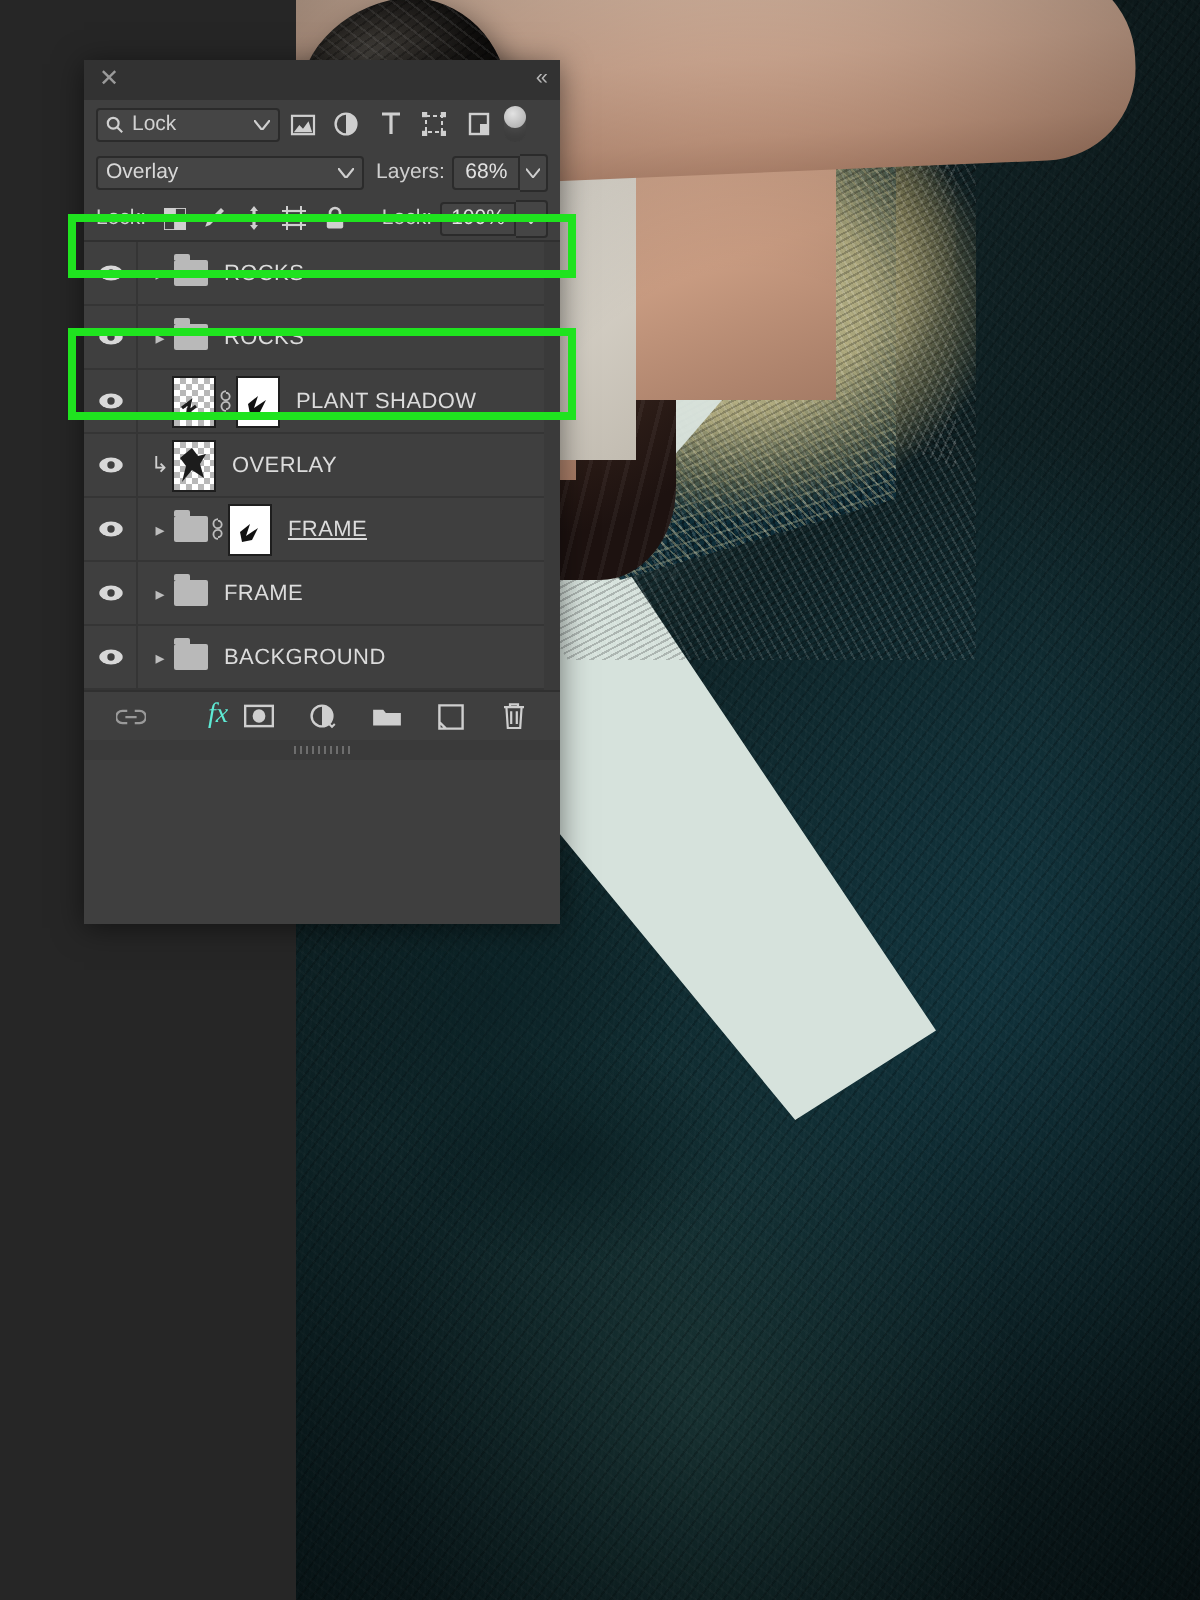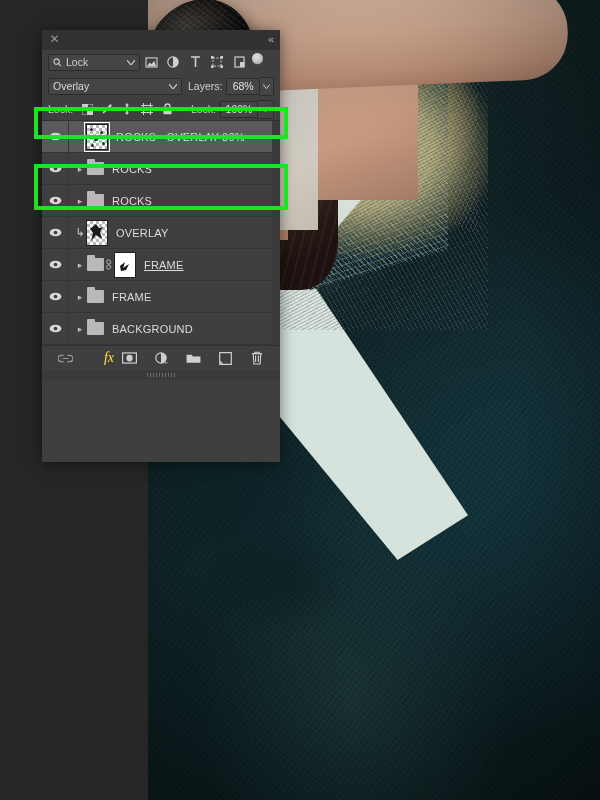--- a/index.html
+++ b/index.html
@@ -404,39 +404,20 @@
     <span class="filllabel">Lock:</span>
     <div class="numbox">100%</div>
     <div class="numstep">
       <svg width="7" height="5" viewBox="0 0 8 5">
           <path d="M0 0 L4 5 L8 0" fill="none" stroke="#cfcfcf" stroke-width="1.1"></path>
         </svg>
     </div>
   </div>
 
   <div class="layerlist" id="layerlist">
-      <div class="lrow sel">
-        <div class="eye">
-          <svg width="13" height="9" viewBox="0 0 14 9">
-            <ellipse cx="7" cy="4.5" rx="6.3" ry="4" fill="#d8d8d8"></ellipse>
-            <circle cx="7" cy="4.5" r="2" fill="#3f3f3f"></circle>
-          </svg>
-        </div>
-        <div class="rowsep"></div>
-        <div style="width:6px"></div>
-        <div style="width:12px"></div>
-        <div class="thumb check sel-out">
-          <span class="speck" style="left:3px;top:3px;width:3px;height:3px"></span>
-          <span class="speck" style="left:13px;top:6px;width:3px;height:3px"></span>
-          <span class="speck" style="left:7px;top:13px;width:4px;height:3px"></span>
-          <span class="speck" style="left:15px;top:17px;width:3px;height:3px"></span>
-          <span class="speck" style="left:4px;top:19px;width:3px;height:3px"></span>
-        </div>
-        <span class="lname">ROCKS - OVERLAY 30%</span>
-      </div>
       <div class="lrow">
         <div class="eye">
           <svg width="13" height="9" viewBox="0 0 14 9">
             <ellipse cx="7" cy="4.5" rx="6.3" ry="4" fill="#d8d8d8"></ellipse>
             <circle cx="7" cy="4.5" r="2" fill="#3f3f3f"></circle>
           </svg>
         </div>
         <div class="rowsep"></div>
         <div style="width:6px"></div>
         <div class="disc">▸</div>
@@ -448,20 +429,47 @@
           <svg width="13" height="9" viewBox="0 0 14 9">
             <ellipse cx="7" cy="4.5" rx="6.3" ry="4" fill="#d8d8d8"></ellipse>
             <circle cx="7" cy="4.5" r="2" fill="#3f3f3f"></circle>
           </svg>
         </div>
         <div class="rowsep"></div>
         <div style="width:6px"></div>
         <div class="disc">▸</div>
         <div class="folder"></div>
         <span class="lname">ROCKS</span>
+      </div>
+      <div class="lrow">
+        <div class="eye">
+          <svg width="13" height="9" viewBox="0 0 14 9">
+            <ellipse cx="7" cy="4.5" rx="6.3" ry="4" fill="#d8d8d8"></ellipse>
+            <circle cx="7" cy="4.5" r="2" fill="#3f3f3f"></circle>
+          </svg>
+        </div>
+        <div class="rowsep"></div>
+        <div style="width:6px"></div>
+        <div style="width:12px"></div>
+        <div class="thumb check">
+          <svg width="20" height="24" viewBox="0 0 20 24" style="position:absolute;left:0;top:0">
+            <path d="M4 15 L8 12 L7 17 L11 14" fill="none" stroke="#1c1c1c" stroke-width="1.6"></path>
+          </svg>
+        </div>
+        <div class="link">
+          <svg width="8" height="11" viewBox="0 0 8 12">
+            <path d="M4 1.5 a2 2 0 0 1 0 4 M4 6.5 a2 2 0 0 1 0 4 M4 0.6 a2.4 2.4 0 0 0 0 5 M4 6.4 a2.4 2.4 0 0 0 0 5" fill="none" stroke="#bdbdbd" stroke-width="1"></path>
+          </svg>
+        </div>
+        <div class="thumb">
+          <svg width="20" height="24" viewBox="0 0 20 24" style="position:absolute;left:0;top:0">
+            <path d="M5 13 L10 9 L8 15 L14 11 L11 17 L6 18 Z" fill="#111"></path>
+          </svg>
+        </div>
+        <span class="lname">PLANT SHADOW</span>
       </div>
       <div class="lrow">
         <div class="eye">
           <svg width="13" height="9" viewBox="0 0 14 9">
             <ellipse cx="7" cy="4.5" rx="6.3" ry="4" fill="#d8d8d8"></ellipse>
             <circle cx="7" cy="4.5" r="2" fill="#3f3f3f"></circle>
           </svg>
         </div>
         <div class="rowsep"></div>
         <div style="width:6px"></div>
@@ -525,21 +533,21 @@
     <div class="scrollbar"></div>
   </div>
 
   <div class="bottombar">
     <div class="bicon">
       <svg width="15" height="9" viewBox="0 0 16 9">
           <path d="M6 1.2 H3.4 a3.3 3.3 0 0 0 0 6.6 H6 M10 1.2 H12.6 a3.3 3.3 0 0 1 0 6.6 H10 M5 4.5 H11" fill="none" stroke="#9a9a9a" stroke-width="1.2"></path>
         </svg>
     </div>
     <div class="bicon">
-      <span style="font-family:'Liberation Serif',serif;font-style:italic;font-size:14px;color:#fde047;margin-left:24px;">fx</span>
+      <span style="font-family:'Liberation Serif',serif;font-style:italic;font-size:14px;color:#5eead4;margin-left:24px;">fx</span>
     </div>
     <div class="bicon">
       <svg width="15" height="12" viewBox="0 0 16 12">
           <rect x="0.6" y="0.6" width="14.8" height="10.8" fill="none" stroke="#cfcfcf" stroke-width="1.3"></rect>
           <ellipse cx="8" cy="6" rx="3.4" ry="3.6" fill="#cfcfcf"></ellipse>
         </svg>
     </div>
     <div class="bicon">
       <svg width="13" height="13" viewBox="0 0 13 13">
           <circle cx="6" cy="6" r="5.2" fill="none" stroke="#cfcfcf" stroke-width="1.2"></circle>

